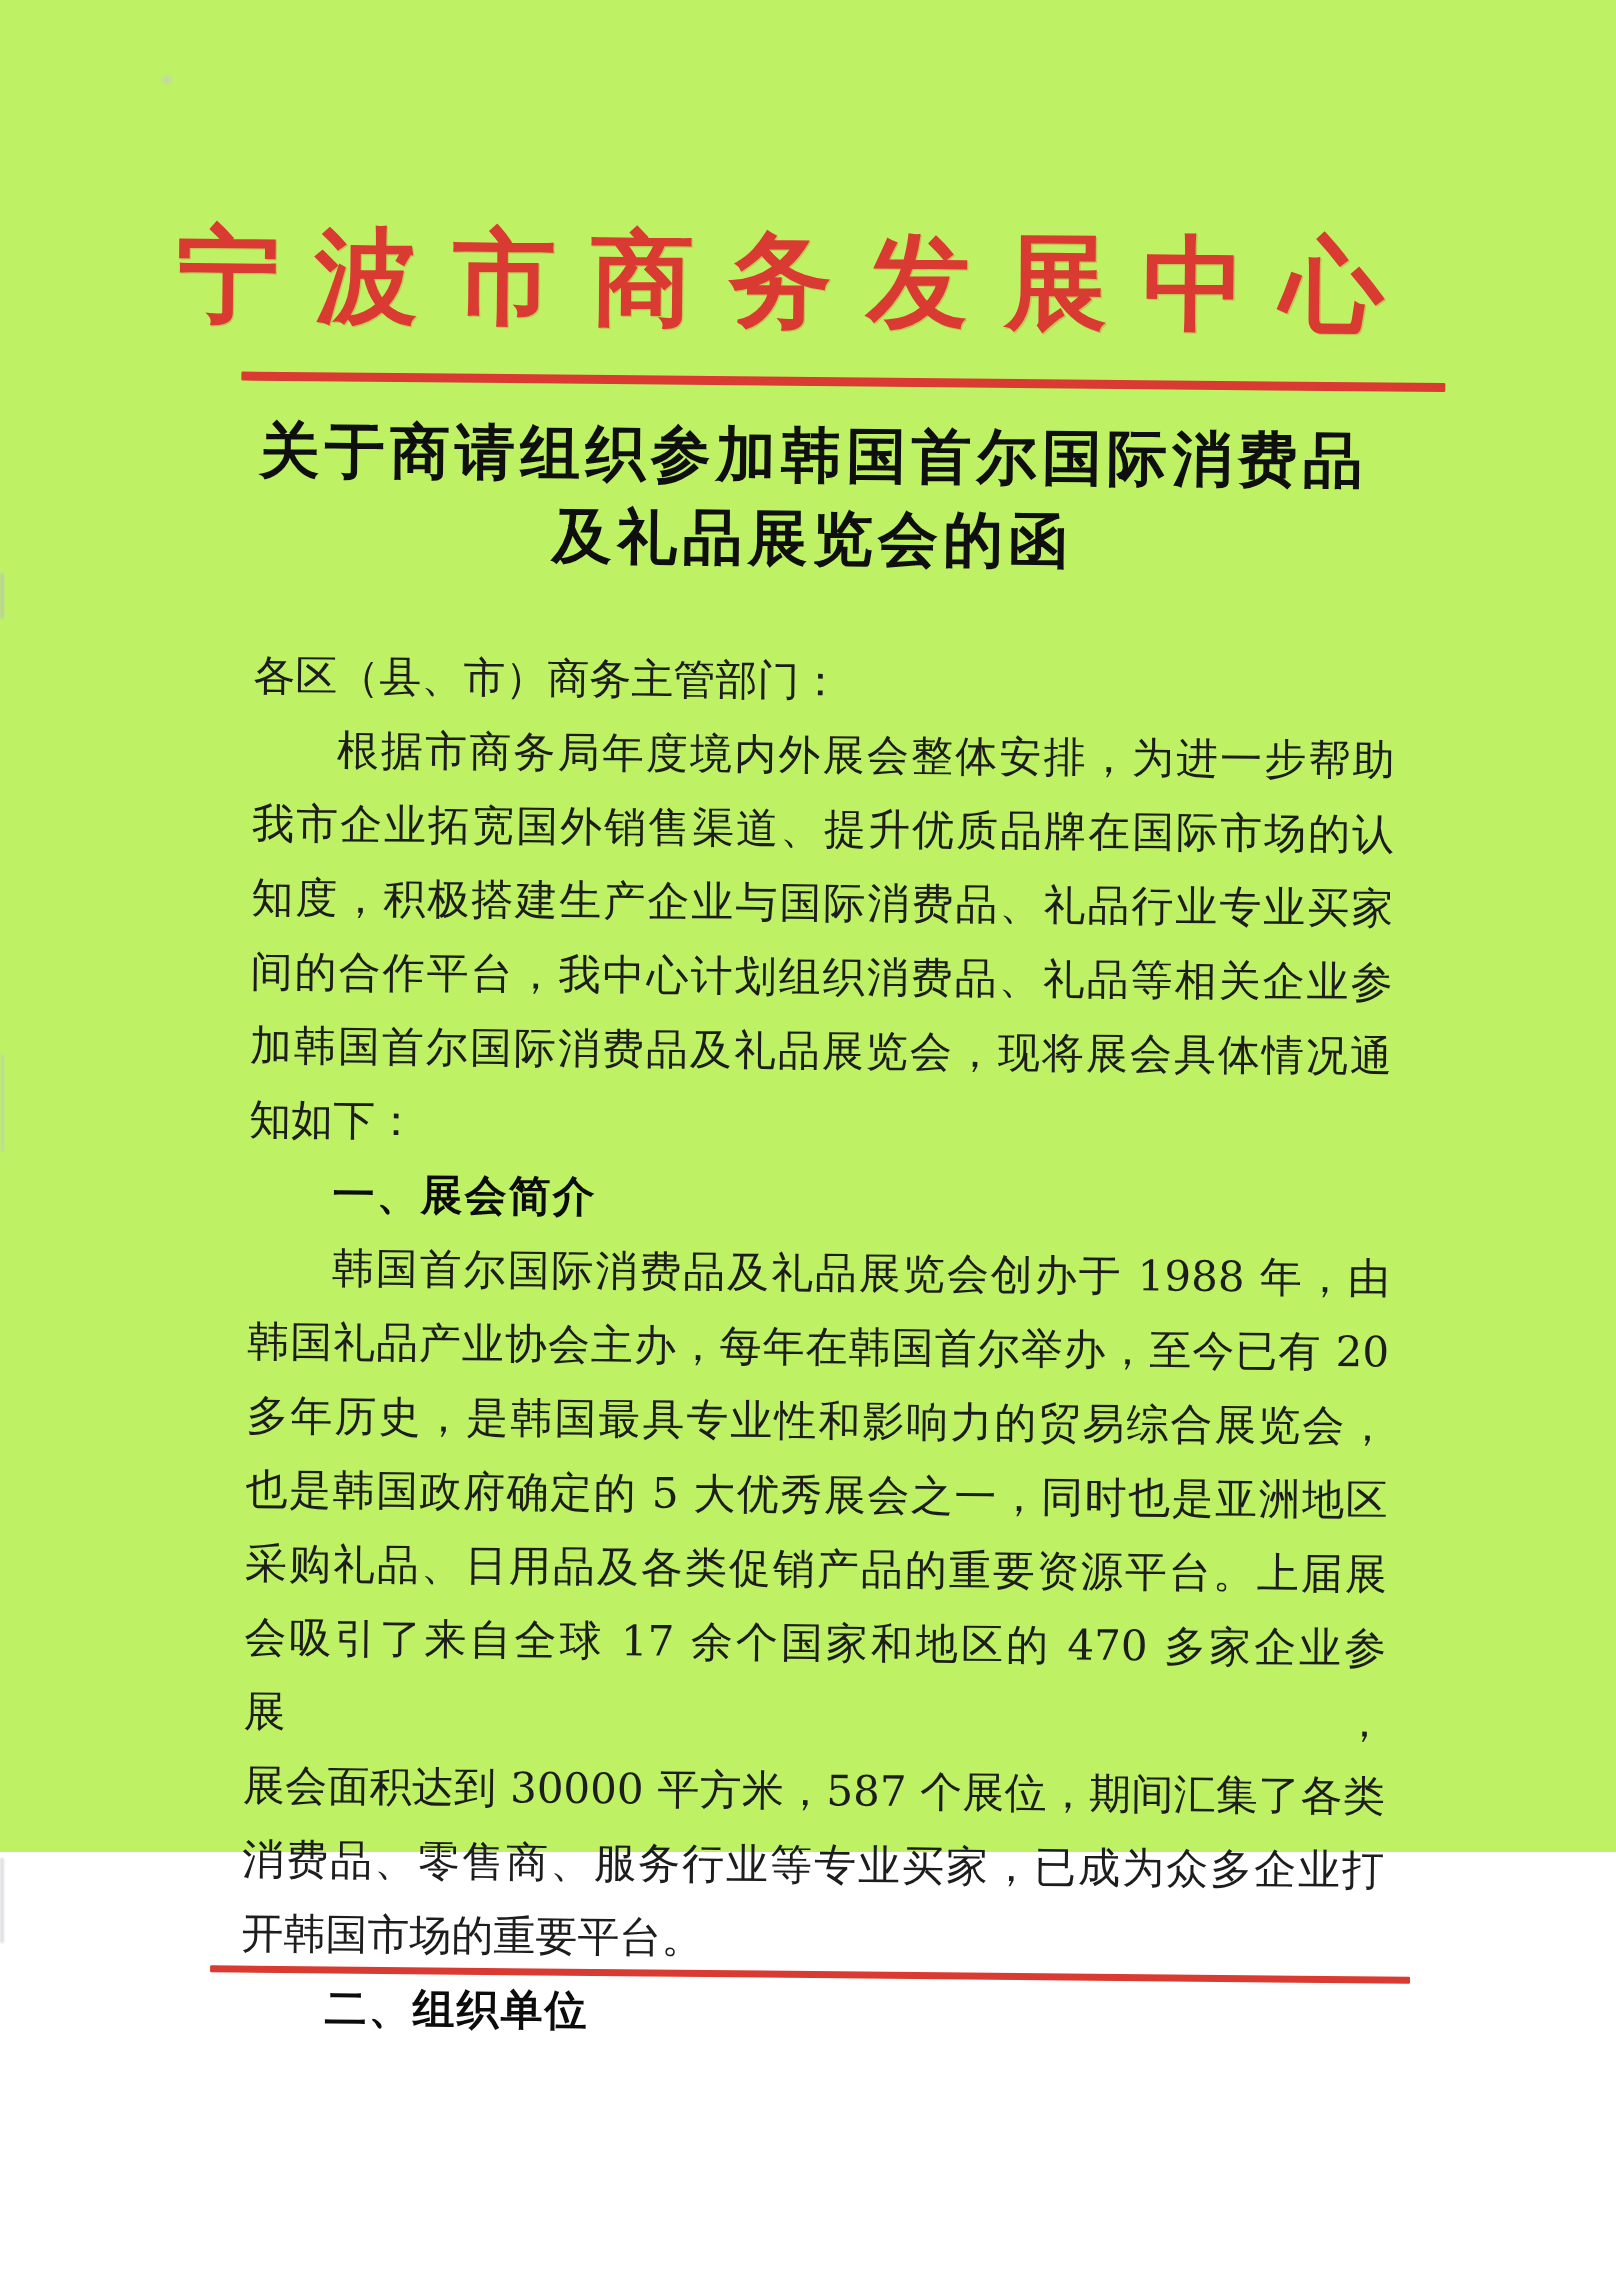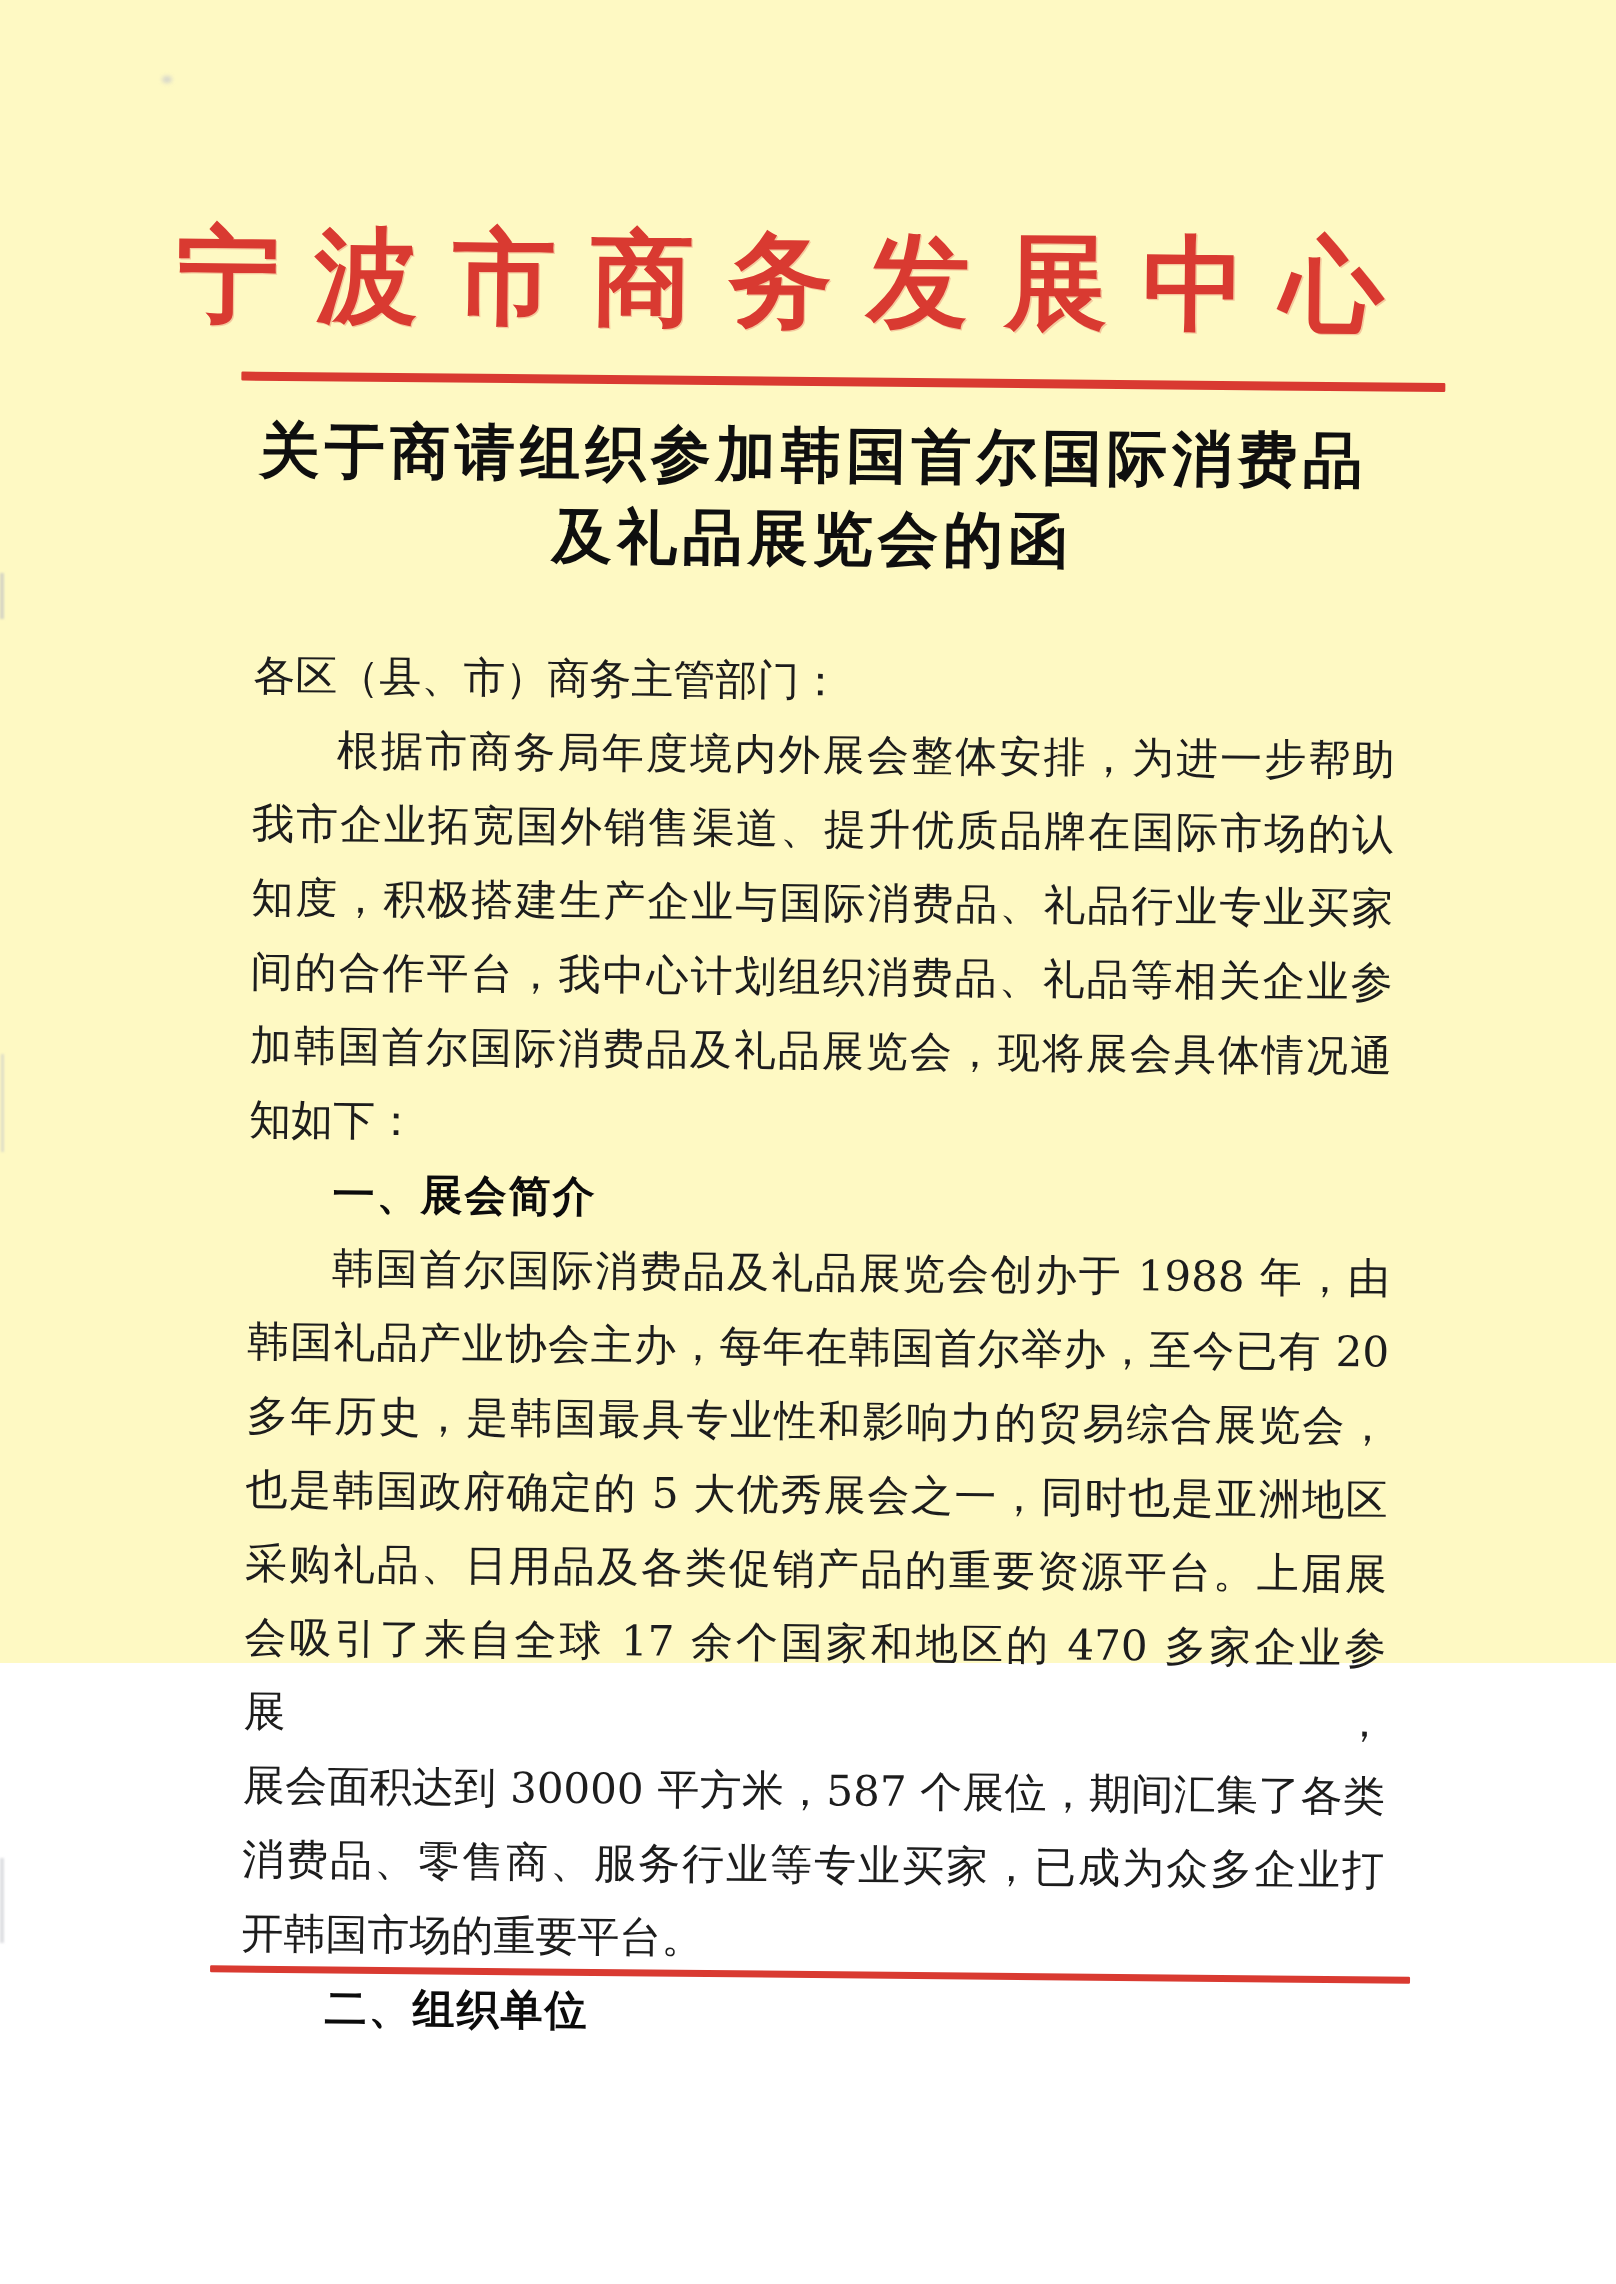--- a/index.html
+++ b/index.html
@@ -2,21 +2,21 @@
 <html style="--red: #d93a31; --ink: #1d1d1d;font-size:10.4px"><head>
 <meta charset="utf-8">
 <style>
   :root{
     --red:#d93a31;
     --ink:#1d1d1d;
   }
   html,body{margin:0;padding:0;background:#ffffff;}
   body{width:1616px;height:2284px;overflow:hidden;}
   .page{
-    position:relative;width:1616px;height:1663px;background:#fef9c3;
+    position:relative;width:1616px;height:1852px;background:#bef264;
     font-family:"DejaVu Serif","Liberation Serif",serif;
   }
   
   .content{
     position:absolute;inset:0;
     transform:rotate(0.55deg);
     transform-origin:808px 1043px;
   }
   .org-name{
     position:absolute;top:216px;left:0;width:1616px;

